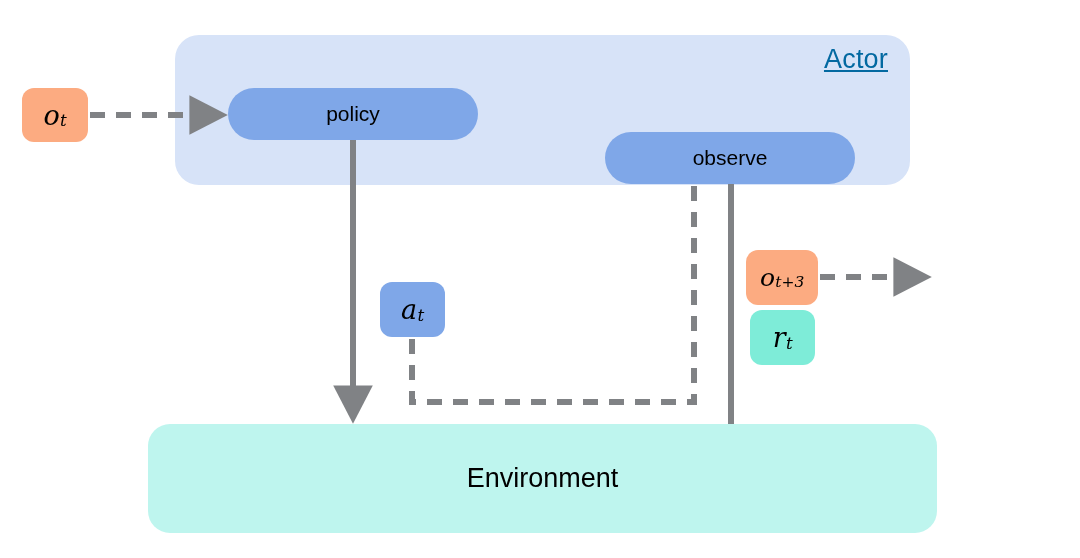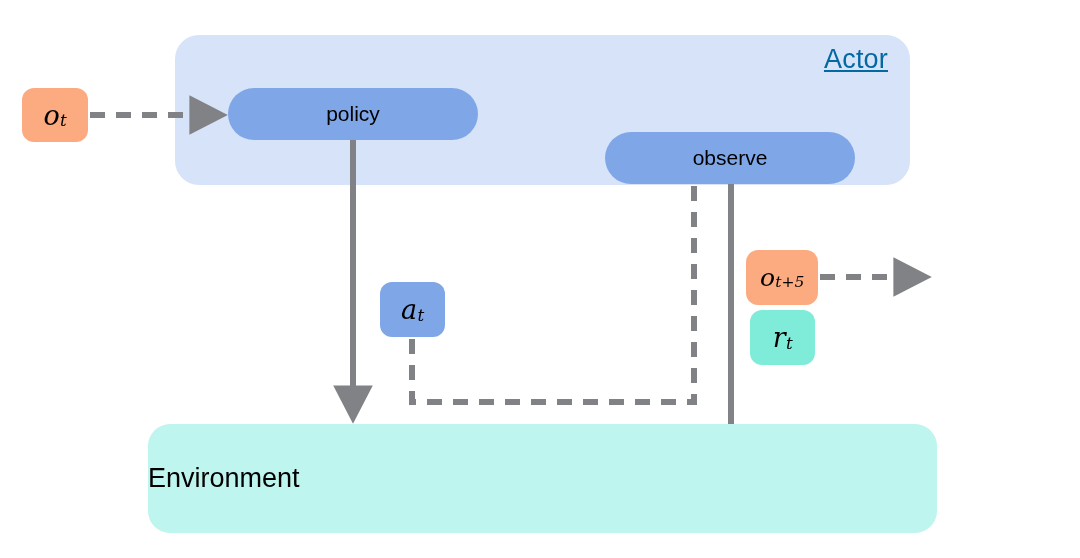--- a/index.html
+++ b/index.html
@@ -95,20 +95,21 @@
   .env-box {
     position: absolute;
     left: 148px;
     top: 424px;
     width: 789px;
     height: 109px;
     background: #bef5ee;
     border-radius: 22px;
     display: flex;
     align-items: center;
+    justify-content: center;
     z-index: 1;
   }
   .env-label {
     font-size: 27px;
     color: #000000;
     font-family: "Liberation Sans", sans-serif;
   }
 </style>
 </head>
 <body>
@@ -166,21 +167,21 @@
       <sub>t</sub>
   </div>
 
   <div class="chip chip-at">
     <span>a</span>
       <sub>t</sub>
   </div>
 
   <div class="chip chip-ot1">
     <span>o</span>
-      <sub>t+5</sub>
+      <sub>t+3</sub>
   </div>
 
   <div class="chip chip-rt">
     <span>r</span>
       <sub>t</sub>
   </div>
 
   <div class="env-box">
     <span class="env-label">Environment</span>
   </div>

